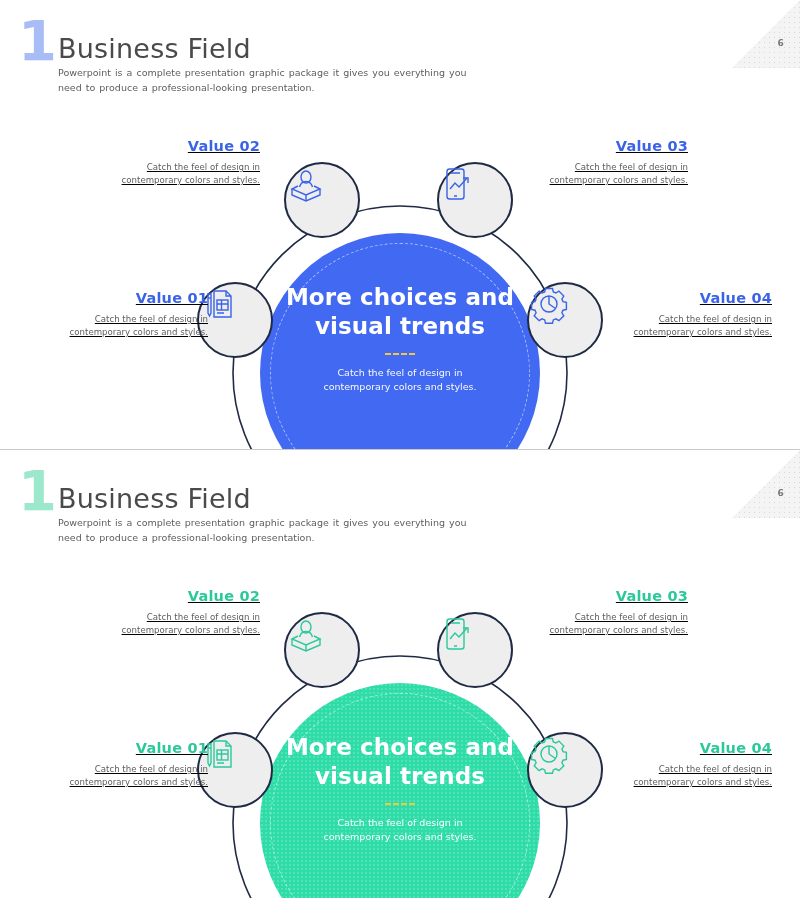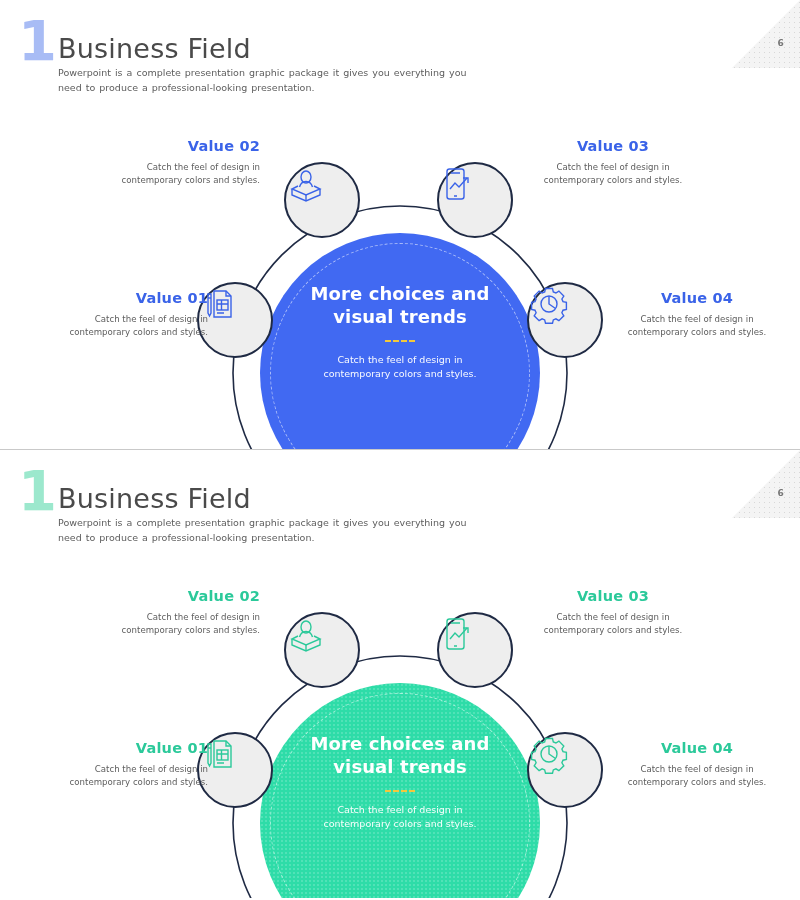--- a/index.html
+++ b/index.html
@@ -104,21 +104,21 @@
     left: 270px;
     top: 243px;
     width: 260px;
     height: 260px;
     border-radius: 50%;
     border: 1px dashed rgba(255,255,255,.55);
     pointer-events: none;
   }
   .center-heading {
     color: #ffffff;
-    font-size: 18px;
+    font-size: 23px;
     font-weight: 700;
     line-height: 1.25;
     text-align: center;
     letter-spacing: .1px;
   }
   .center-divider {
     width: 30px;
     height: 0;
     border-top: 2.5px dashed #f2c83c;
     margin: 12px 0 11px 0;
@@ -140,23 +140,23 @@
     border-radius: 50%;
     background: #eeeeee;
     border: 2px solid #1f2a44;
     display: flex;
     align-items: center;
     justify-content: center;
   }
   .icon-node svg { display: block; }
 
   
-  .value-block { position: absolute; width: 150px; }
+  .value-block { position: absolute; width: 150px; text-decoration: underline; }
   .value-block.left  { text-align: right; }
-  .value-block.right { text-align: center; }
+  .value-block.right { text-align: right; }
   .value-title {
     font-size: 14.5px;
     font-weight: 700;
     letter-spacing: .2px;
     margin-bottom: 7px;
   }
   .value-desc {
     font-size: 8.6px;
     line-height: 1.5;
     color: #5d5d5d;

